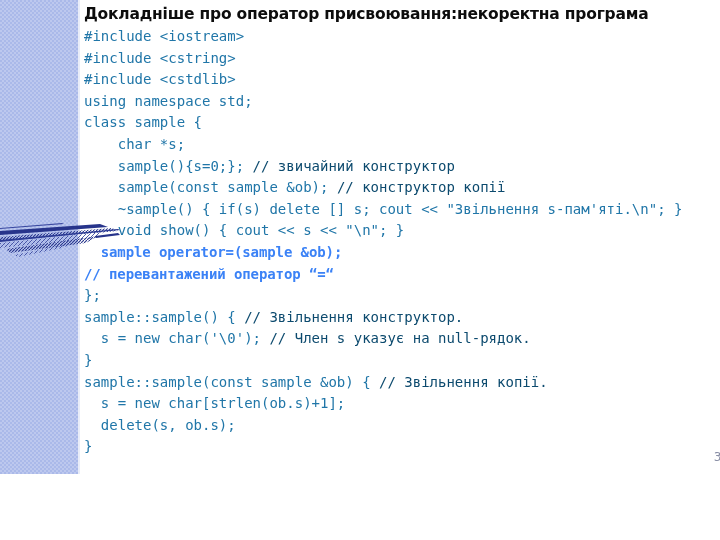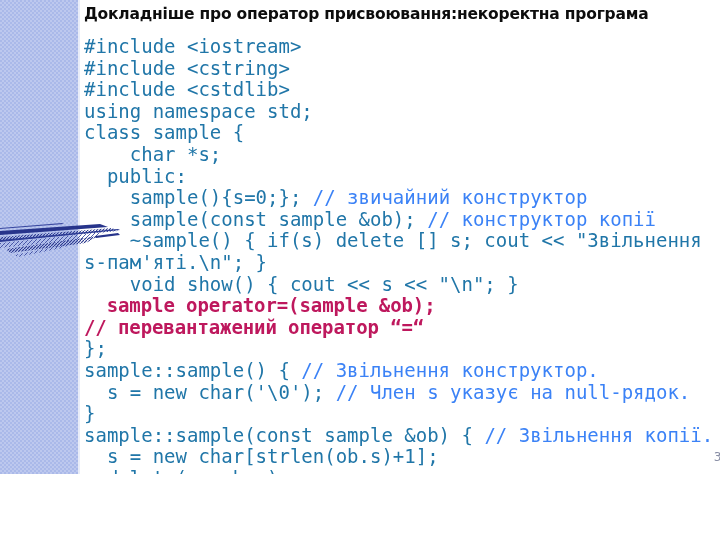--- a/index.html
+++ b/index.html
@@ -70,31 +70,31 @@
     font-size: 15.5px;
     line-height: 20px;
     color: #0d0d0d;
     letter-spacing: -0.2px;
     padding-top: 4px;
     white-space: nowrap;
   }
 
   .code-block {
     font-family: "DejaVu Sans Mono", monospace;
-    font-size: 19px;
+    font-size: 14px;
     line-height: 21.6px;
     color: #2076a8;
-    margin-top: 12px;
+    margin-top: 2px;
   }
   .code-line {
     white-space: pre-wrap;
     word-break: break-word;
   }
-  .code-line .cm   { color: #3b82f6; }
-  .code-line.navy  { color: #be185d; font-weight: bold; letter-spacing: -0.1px; }
+  .code-line .cm   { color: #0c4a6e; }
+  .code-line.navy  { color: #3b82f6; font-weight: bold; letter-spacing: -0.1px; }
 
   .page-number {
     position: absolute;
     right: 11px;
     bottom: 10px;
     font-family: "DejaVu Sans", sans-serif;
     font-size: 12px;
     color: #8a8fa6;
   }
 </style>
@@ -134,21 +134,20 @@
     <div class="slide-title">Докладніше про оператор присвоювання:некоректна програма</div>
 
     <div class="code-block">
 
       <div class="code-line"><span>#include &lt;iostream&gt;</span><span class="cm"></span></div>
       <div class="code-line"><span>#include &lt;cstring&gt;</span><span class="cm"></span></div>
       <div class="code-line"><span>#include &lt;cstdlib&gt;</span><span class="cm"></span></div>
       <div class="code-line"><span>using namespace std;</span><span class="cm"></span></div>
       <div class="code-line"><span>class sample {</span><span class="cm"></span></div>
       <div class="code-line"><span>    char *s;</span><span class="cm"></span></div>
-      <div class="code-line"><span>  public:</span><span class="cm"></span></div>
       <div class="code-line"><span>    sample(){s=0;}; </span><span class="cm">// звичайний конструктор</span></div>
       <div class="code-line"><span>    sample(const sample &amp;ob); </span><span class="cm">// конструктор копії</span></div>
       <div class="code-line"><span>    ~sample() { if(s) delete [] s; cout &lt;&lt; "Звільнення s-пам'яті.\n"; }</span><span class="cm"></span></div>
       <div class="code-line"><span>    void show() { cout &lt;&lt; s &lt;&lt; "\n"; }</span><span class="cm"></span></div>
       <div class="code-line navy"><span>  sample operator=(sample &amp;ob);</span><span class="cm"></span></div>
       <div class="code-line navy"><span>// перевантажений оператор “=“</span><span class="cm"></span></div>
       <div class="code-line"><span>};</span><span class="cm"></span></div>
       <div class="code-line"><span>sample::sample() { </span><span class="cm">// Звільнення конструктор.</span></div>
       <div class="code-line"><span>  s = new char('\0'); </span><span class="cm">// Член s указує на null-рядок.</span></div>
       <div class="code-line"><span>}</span><span class="cm"></span></div>

